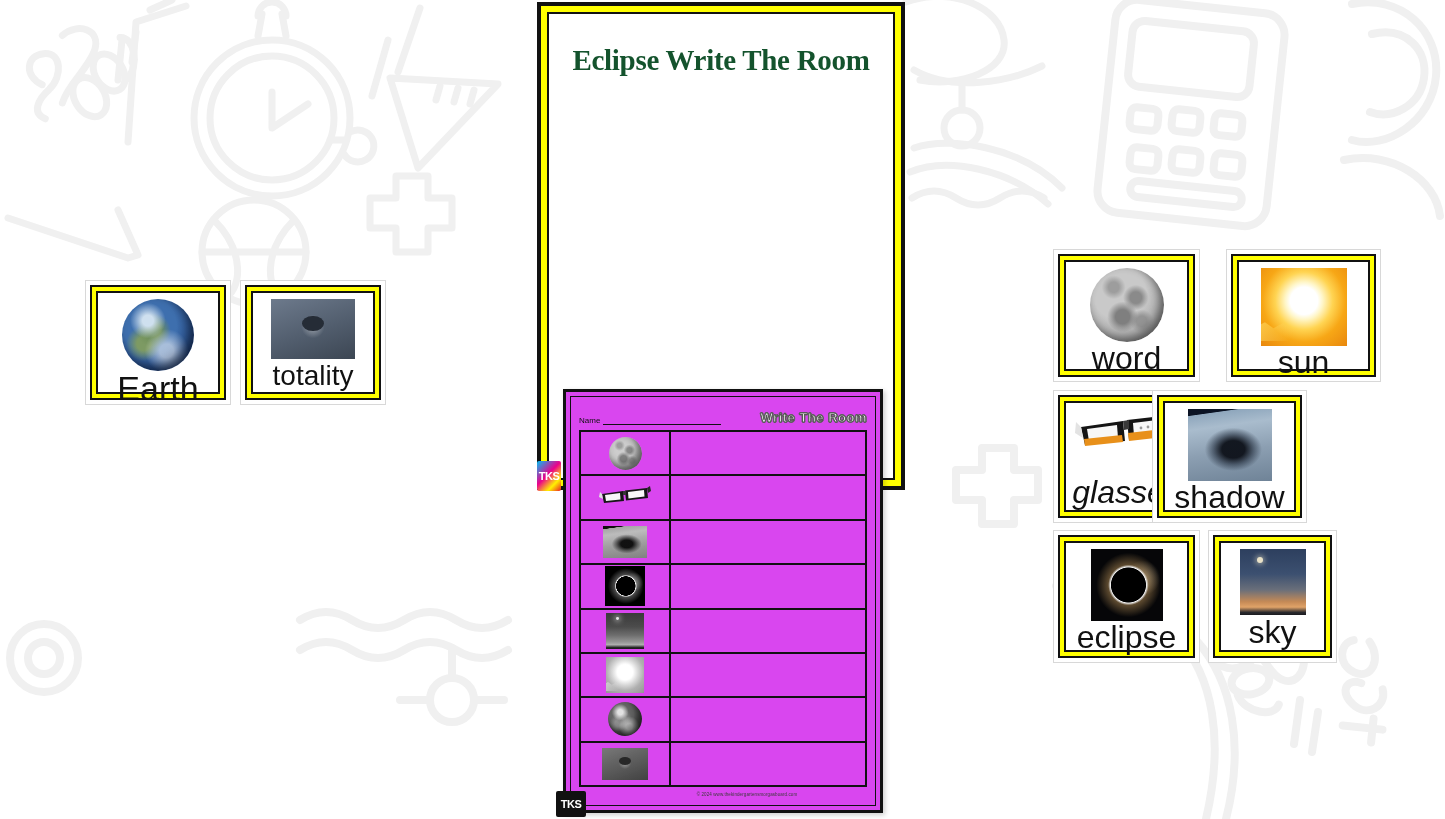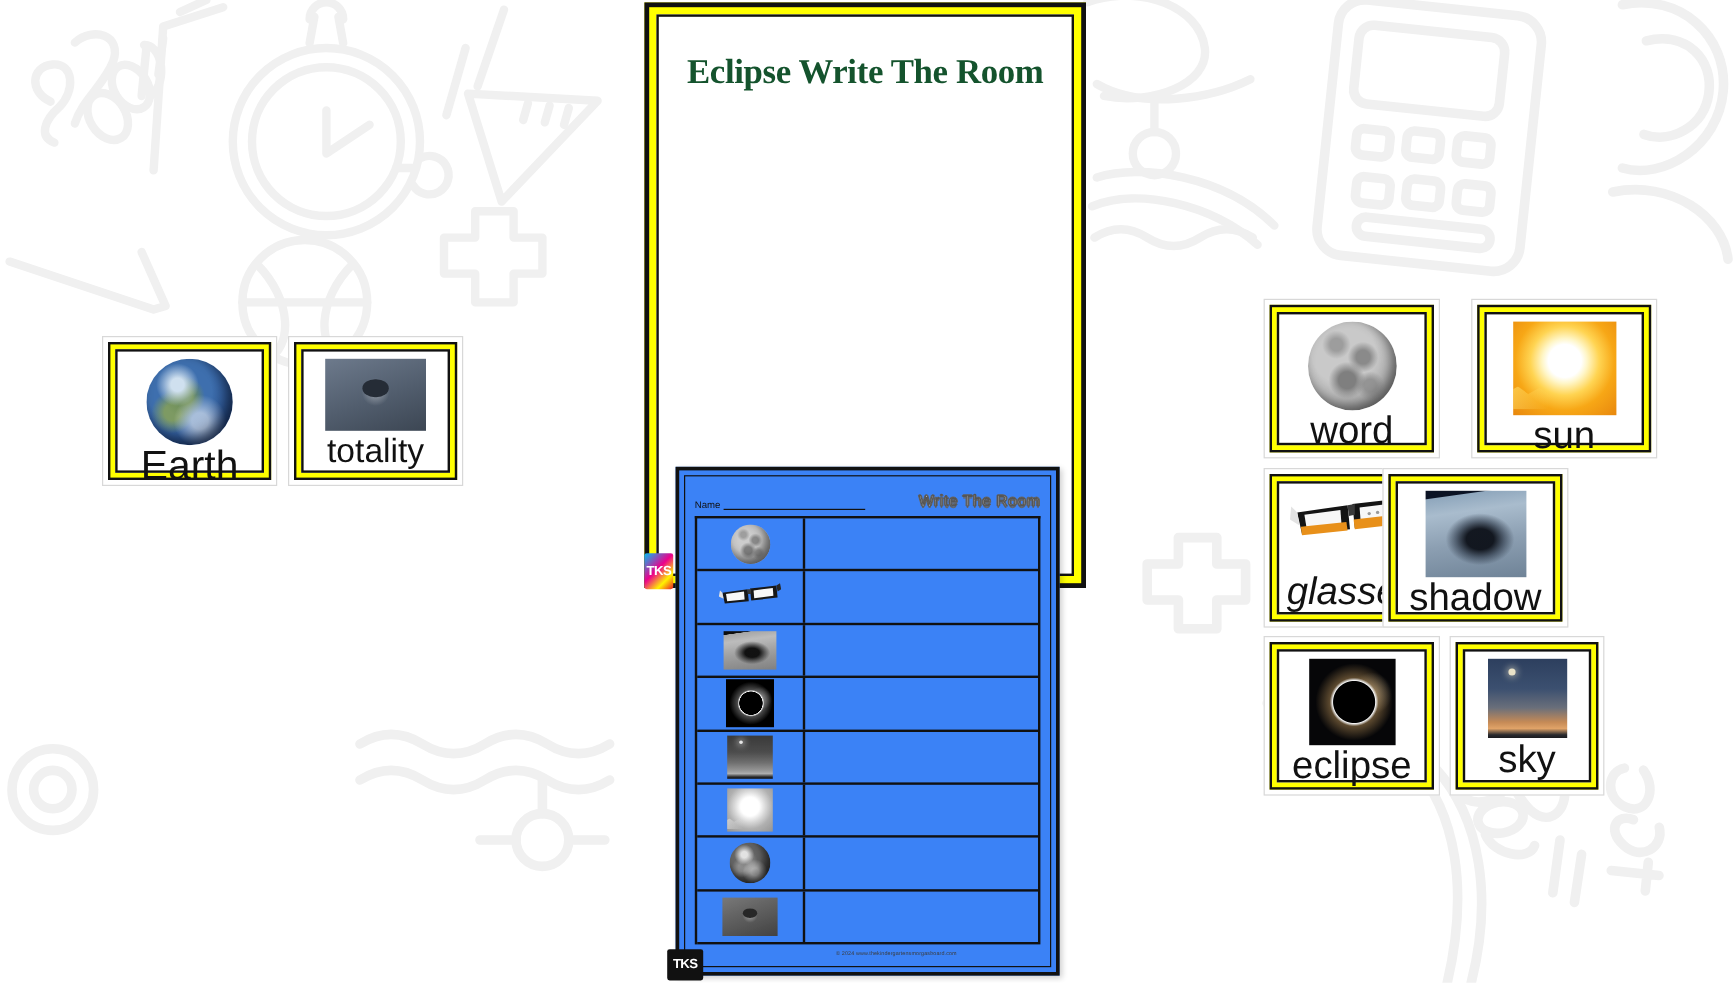--- a/index.html
+++ b/index.html
@@ -141,42 +141,42 @@
     border-radius:2px;
   }
   #tks-badge-color span{
     font-family:"Liberation Sans", sans-serif;
     font-weight:700;font-size:11px;color:#ffffff;letter-spacing:-0.5px;
   }
 
   
   #worksheet{
     position:absolute;left:563px;top:389px;width:320px;height:424px;
-    background:#3b82f6;border:3px solid #111111;box-sizing:border-box;
+    background:#d946ef;border:3px solid #111111;box-sizing:border-box;
     padding:4px;z-index:7;
     box-shadow:2px 2px 5px rgba(0,0,0,.20);
     text-align:center;
   }
   #worksheet-face{
     width:100%;height:100%;border:1px solid #111111;box-sizing:border-box;
     padding:6px 8px 4px 8px;display:flex;flex-direction:column;
   }
   #worksheet-header{
     display:flex;align-items:flex-end;justify-content:space-between;
     height:22px;flex:0 0 auto;
   }
   #name-block{display:flex;align-items:flex-end;gap:3px;}
   #name-label{
     font-family:"Liberation Sans", sans-serif;
     font-size:8px;color:#111111;
   }
   #name-line{width:118px;border-bottom:1px solid #111111;height:9px;}
   #worksheet-title{
     font-family:"Liberation Sans", sans-serif;
-    font-weight:400;font-size:13px;letter-spacing:0.5px;
+    font-weight:700;font-size:13px;letter-spacing:0.5px;
     color:#ffffff;
     -webkit-text-stroke:1px #555555;
     text-shadow:
       -1px 0 #666, 1px 0 #666, 0 -1px #666, 0 1px #666;
   }
   #worksheet-table{
     flex:1 1 auto;margin-top:5px;
     border:2px solid #111111;border-bottom:none;box-sizing:border-box;
     display:flex;flex-direction:column;
   }

